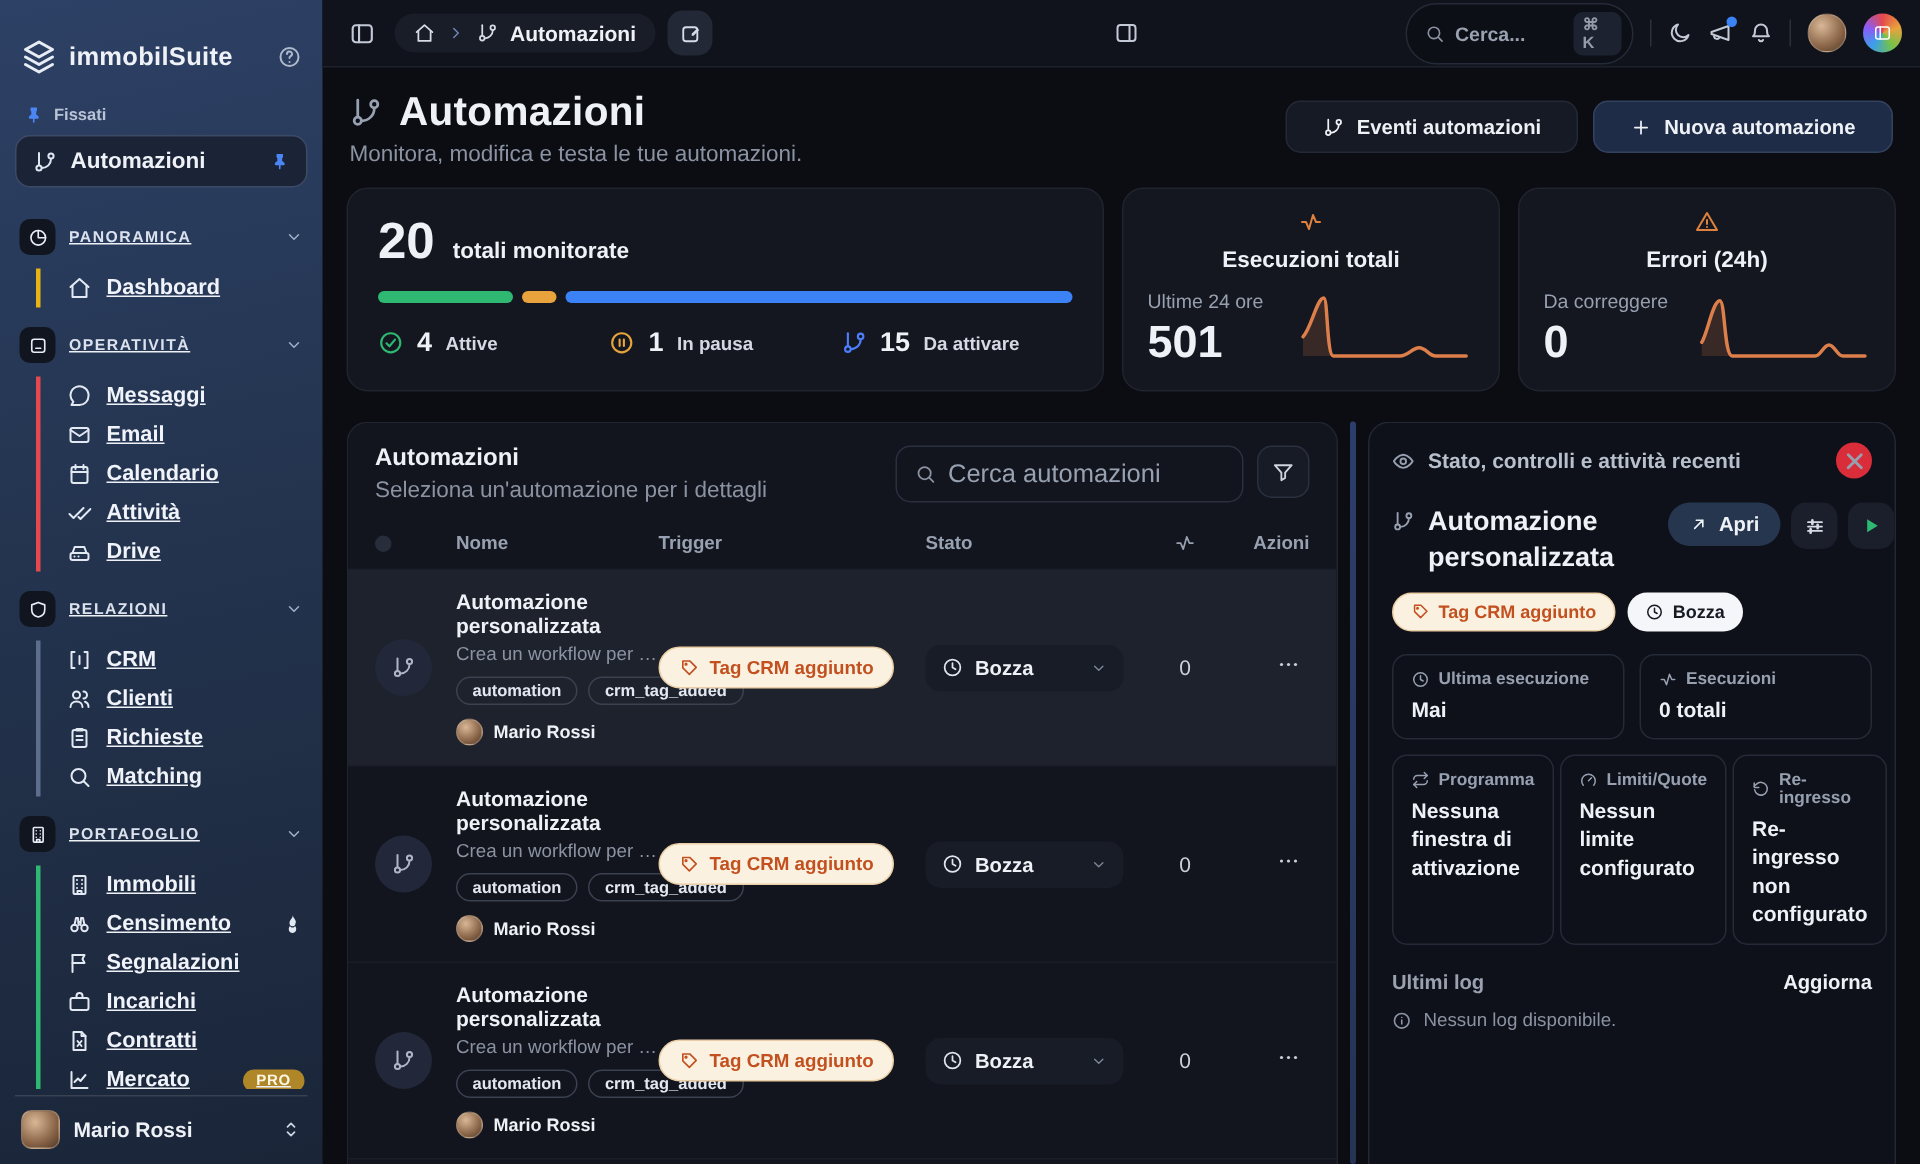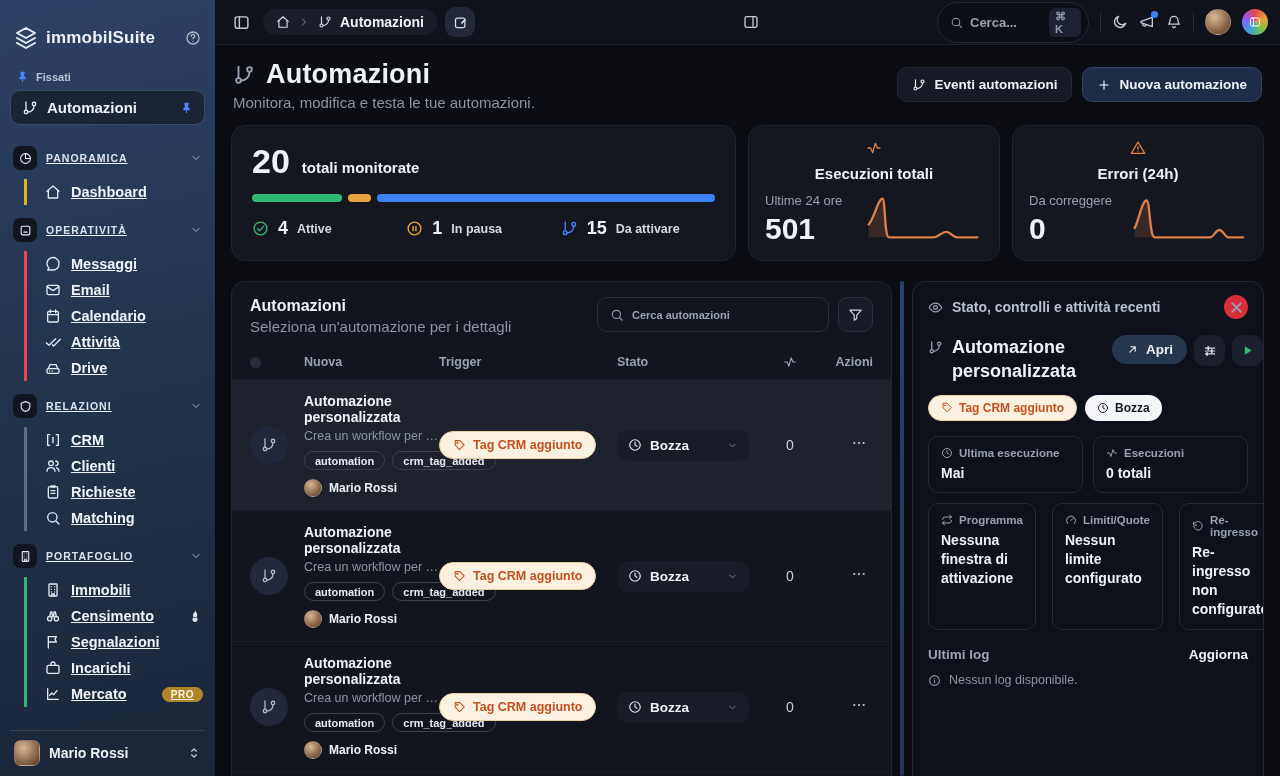--- a/index.html
+++ b/index.html
@@ -57,21 +57,21 @@
   .tb-apps { width:26px; height:26px; border-radius:50%; background:conic-gradient(#e5484d,#e8a33c,#74c24a,#3ba0e8,#8a5cf6,#e5484d); display:flex; align-items:center; justify-content:center; font-size:12px; color:#fff; }
 
   .content { flex:1; padding:12px 16px 0; display:flex; flex-direction:column; min-height:0; }
   .page-h { display:flex; align-items:flex-start; padding:2px 2px 14px; }
   .ph-left { display:flex; flex-direction:column; }
   .ph-t { display:flex; align-items:center; gap:11px; }
   .ph-t .ic { font-size:22px; color:#98a1b2; }
   .ph-title { font-size:27px; font-weight:800; letter-spacing:.2px; }
   .ph-sub { font-size:15px; color:#8b93a3; margin-top:4px; }
   .ph-btns { margin-left:auto; display:flex; gap:10px; padding-top:8px; }
-  .btn { display:flex; align-items:center; gap:8px; border-radius:10px; font-size:13.5px; font-weight:700; padding:9px 14px; cursor:pointer; color:#eef1f6; }
+  .btn { display:flex; align-items:center; gap:8px; border-radius:10px; font-size:13.5px; font-weight:700; padding:9px 24px; cursor:pointer; color:#eef1f6; }
   .btn .ic { font-size:14px; }
   .btn-dark { background:#161a24; border:1px solid #232936; }
   .btn-blue { background:#1f2c47; border:1px solid #33425f; }
 
   
   .stats { display:flex; gap:12px; flex:none; }
   .card { background:#14171f; border:1px solid #20242f; border-radius:14px; }
   .stat-main { flex:1; padding:16px 20px 14px;text-align:center; }
   .sm-top { display:flex; align-items:baseline; gap:12px; }
   .sm-num { font-size:34px; font-weight:800; }
@@ -93,21 +93,21 @@
 
   
   .crow { flex:1; display:flex; gap:8px; margin-top:20px; min-height:0; }
   .tablecard { flex:1; background:#12151d; border:1px solid #20242f; border-radius:14px 14px 0 0; border-bottom:none; min-width:0; overflow:hidden; display:flex; flex-direction:column; }
   .tc-head { display:flex; align-items:flex-start; padding:15px 18px 6px; }
   .tc-title { font-size:16px; font-weight:800; }
   .tc-sub { font-size:15px; color:#8b93a3; margin-top:3px; }
   .tc-tools { margin-left:auto; display:flex; gap:9px; }
   .tsearch { display:flex; align-items:center; gap:8px; border:1px solid #2a3040; border-radius:10px; padding:8px 12px; width:232px; }
   .tsearch .ic { font-size:14px; color:#8b93a3; }
-  .tsearch input { background:transparent; border:none; outline:none; color:#cdd3df; font-size:11px; width:160px; font-family:inherit;font-weight:bold; }
+  .tsearch input { background:transparent; border:none; outline:none; color:#cdd3df; font-size:17px; width:160px; font-family:inherit; }
   .tsearch input::placeholder { color:#98a1b1; }
   .fbtn { width:35px; height:35px; border:1px solid #2a3040; background:#171b25; border-radius:10px; display:flex; align-items:center; justify-content:center; font-size:15px; color:#cdd3df; }
   .tgrid { display:grid; grid-template-columns:54px minmax(0,1fr) 178px 148px 50px 58px; align-items:center; }
   .thead { padding:14px 18px 10px; color:#98a1b1; font-size:12.5px; font-weight:700; }
   .thead .ic { font-size:14px; }
   .th-dot { width:11px; height:11px; border-radius:50%; background:#272d3a; }
   .rows { flex:1; overflow:hidden; }
   .trow { padding:13px 18px; border-top:1px solid #1a1e28; cursor:pointer; }
   .trow.sel { background:#1e222d; }
   .r-ic { width:38px; height:38px; border-radius:50%; background:#222839; display:flex; align-items:center; justify-content:center; font-size:16px; color:#aeb6c6; }
@@ -144,21 +144,21 @@
   .apri { display:flex; align-items:center; gap:7px; background:#26364f; border-radius:999px; padding:7px 14px; font-size:13.5px; font-weight:800; cursor:pointer; }
   .apri .ic { font-size:13px; }
   .sqbtn { width:31px; height:31px; border-radius:10px; background:#1a1f2b; display:flex; align-items:center; justify-content:center; font-size:14px; color:#d6dce7; cursor:pointer; }
   .sqbtn.play { color:#2eb872; font-size:13px; }
   .rp-pills { display:flex; gap:8px; margin-top:11px; }
   .pill { display:inline-flex; align-items:center; gap:6px; border-radius:999px; padding:5px 12px; font-size:12px; font-weight:800; }
   .pill .ic { font-size:12px; }
   .pill-tag { background:#fbf1e1; color:#c2511f; border:1px solid #e9cda5; }
   .pill-white { background:#f4f6fa; color:#171a22; }
   .ibox-grid { display:grid; grid-template-columns:1fr 1fr; gap:10px; margin-top:15px; }
-  .cbox-grid { display:grid; grid-template-columns:1fr 1fr 1fr; gap:16px; margin-top:10px; }
+  .cbox-grid { display:grid; grid-template-columns:1fr 1fr 1fr; gap:4px; margin-top:10px; }
   .ibox { border:1px solid #242a37; border-radius:10px; padding:10px 12px; }
   .ib-l { display:flex; align-items:center; gap:6px; font-size:11.5px; font-weight:700; color:#97a0b0; }
   .ib-l .ic { font-size:12px; }
   .ib-v { font-size:14px; font-weight:800; margin-top:5px; line-height:1.35; }
   .rp-logs { display:flex; align-items:center; margin-top:17px; }
   .rl-t { font-size:13.5px; font-weight:700; color:#9aa2b1; }
   .rl-a { margin-left:auto; font-size:13.5px; font-weight:800; cursor:pointer; }
   .rl-empty { display:flex; align-items:center; gap:8px; font-size:12.5px; color:#8b93a3; margin-top:11px; }
   .rl-empty .ic { font-size:13px; }
 </style>
@@ -411,20 +411,30 @@
             <svg viewBox="0 0 24 24" fill="none" stroke="currentColor" stroke-width="2" stroke-linecap="round" stroke-linejoin="round">
               <rect x="3" y="8" width="18" height="12" rx="2"></rect>
               <path d="M9 8V6a3 3 0 0 1 6 0v2"></path>
             </svg>
           </span>
           <span>Incarichi</span>
         </div>
         <div class="s-item">
           <span class="ic">
             <svg viewBox="0 0 24 24" fill="none" stroke="currentColor" stroke-width="2" stroke-linecap="round" stroke-linejoin="round">
+              <path d="M6 3h8l4 4v14H6z"></path>
+              <path d="M14 3v4h4"></path>
+              <path d="M10 12l4 5M14 12l-4 5"></path>
+            </svg>
+          </span>
+          <span>Contratti</span>
+        </div>
+        <div class="s-item">
+          <span class="ic">
+            <svg viewBox="0 0 24 24" fill="none" stroke="currentColor" stroke-width="2" stroke-linecap="round" stroke-linejoin="round">
               <path d="M4 4v16h16"></path>
               <path d="M7 14l3.5-3.5 2.5 2.5L18 7"></path>
             </svg>
           </span>
           <span>Mercato</span>
           <span class="pro">PRO</span>
         </div>
       </div>
     </nav>
   <div class="sb-foot">
@@ -676,21 +686,21 @@
                 <span class="ic">
                   <svg viewBox="0 0 24 24" fill="none" stroke="currentColor" stroke-width="2" stroke-linecap="round" stroke-linejoin="round">
                     <path d="M3 5h18l-7 8v5.5L10 21v-8z"></path>
                   </svg>
                 </span>
               </span>
           </div>
         </div>
         <div class="tgrid thead">
           <span class="th-dot"></span>
-          <span>Nuova</span>
+          <span>Nome</span>
           <span>Trigger</span>
           <span>Stato</span>
           <span class="ic" style="justify-self:center">
               <svg viewBox="0 0 24 24" fill="none" stroke="currentColor" stroke-width="2" stroke-linecap="round" stroke-linejoin="round">
                 <path d="M3 12h4l3 7 4-14 3 7h4"></path>
               </svg>
             </span>
           <span style="text-align:right">Azioni</span>
         </div>
         <div class="rows" id="rows">

